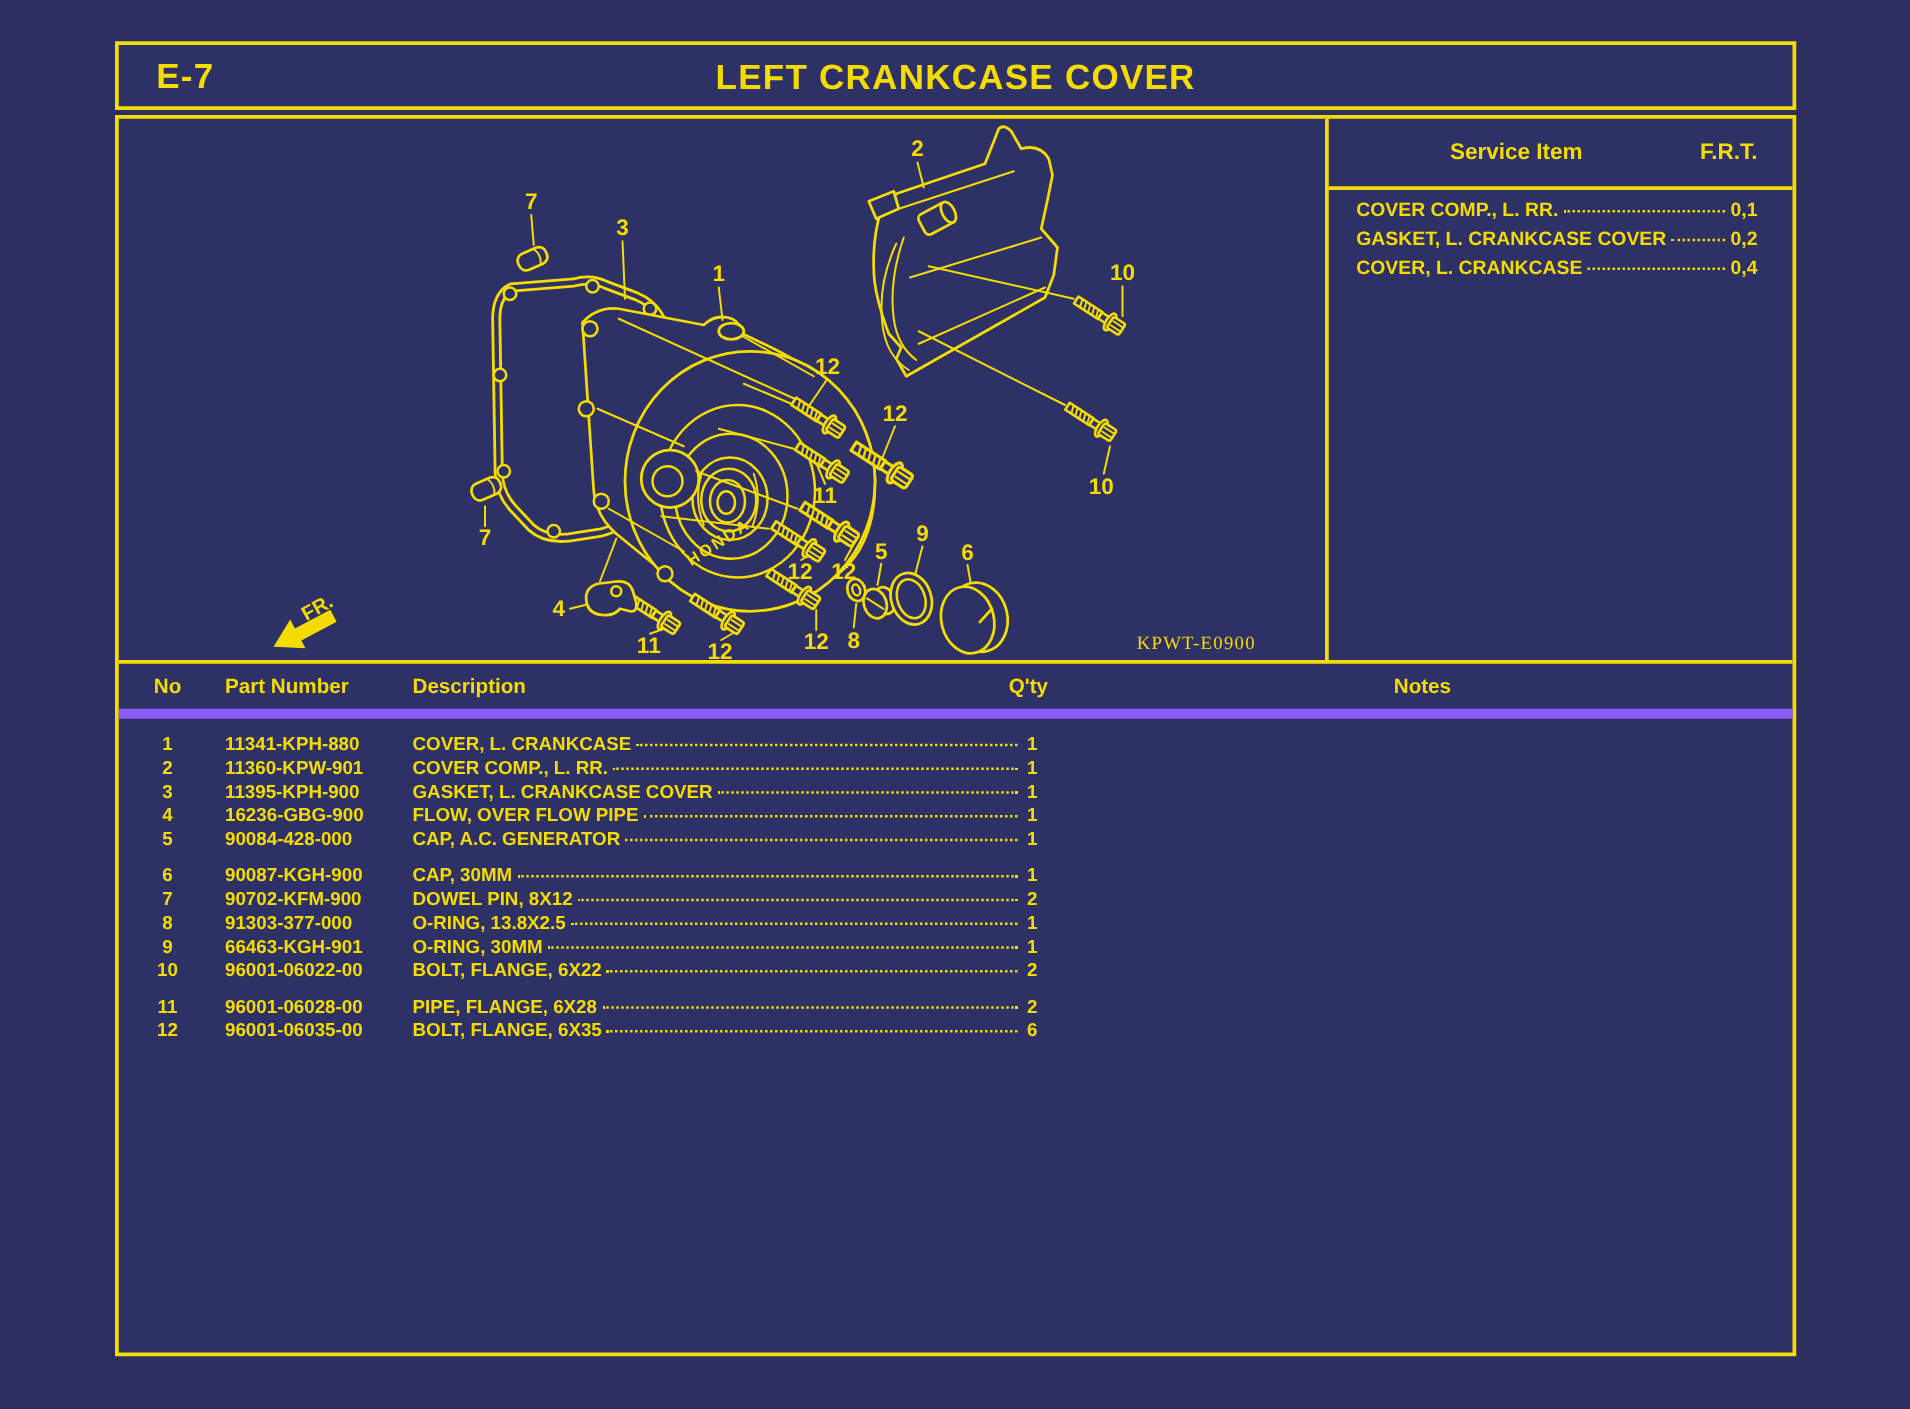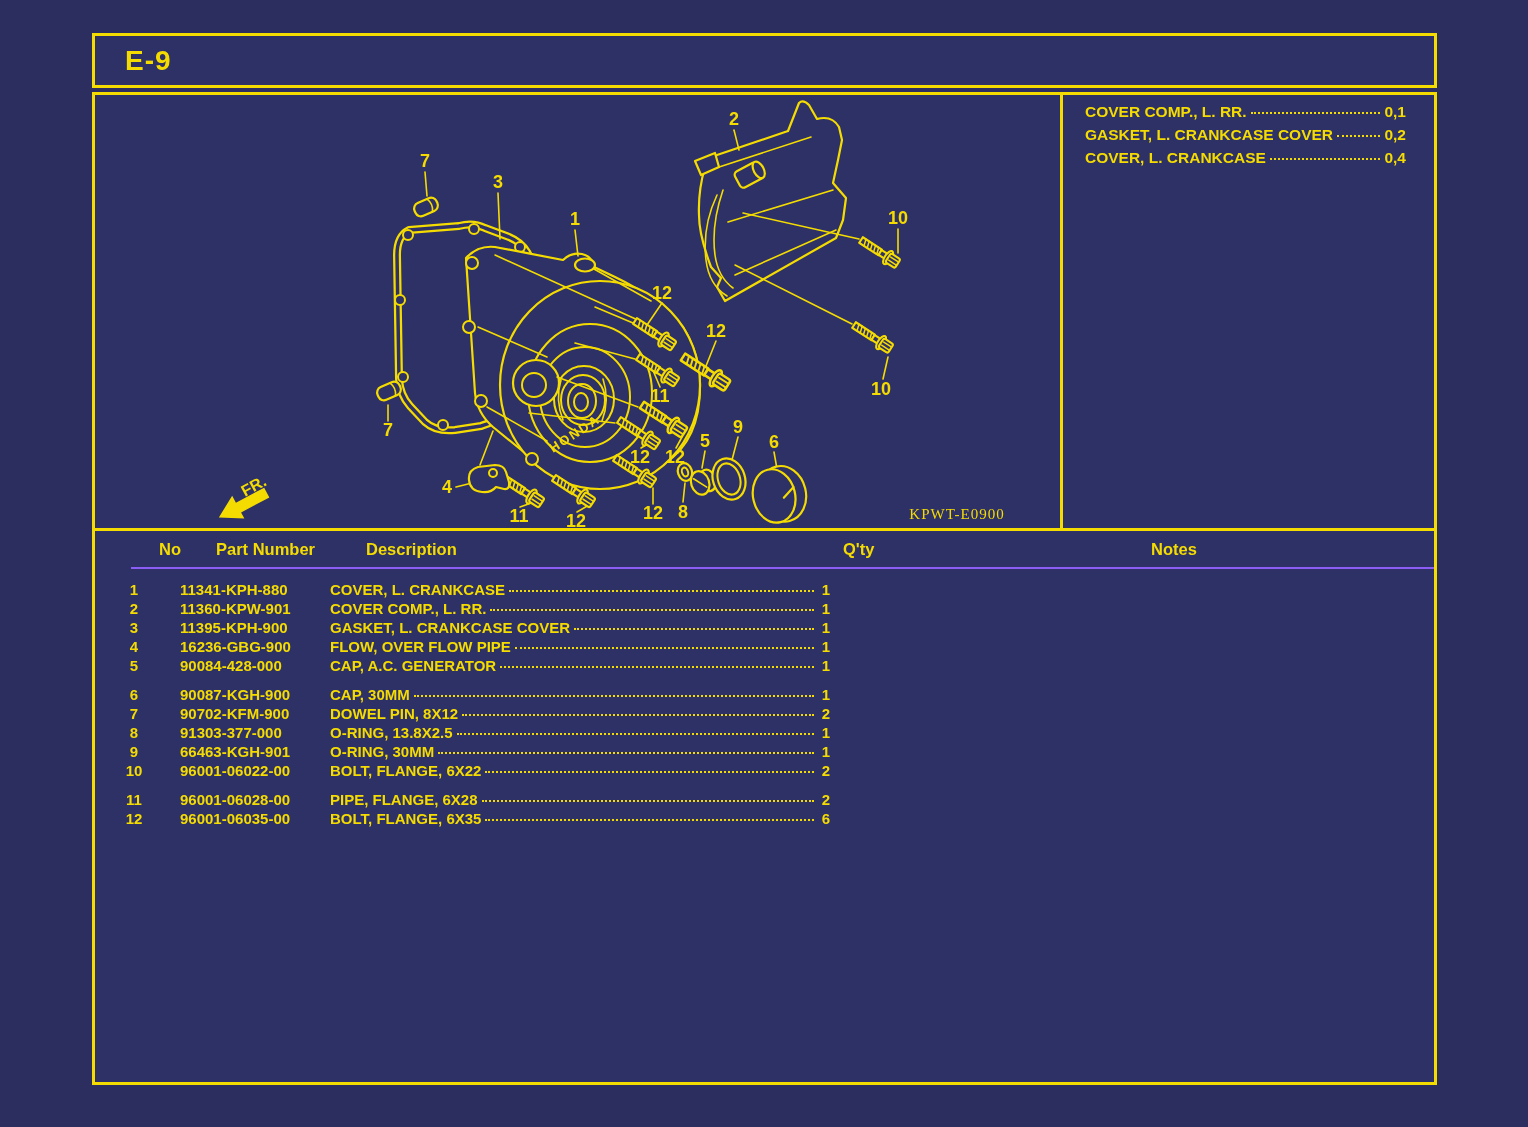--- a/index.html
+++ b/index.html
@@ -38,21 +38,21 @@
     position:absolute; left:0; width:300px; top:16px; text-align:center;
     font-size:18px; font-weight:bold;
   }
   .service-head .sh-frt {
     position:absolute; right:28px; top:16px; font-size:18px; font-weight:bold;
   }
   .service-body { padding:8px 28px 0 22px; }
   .srow { display:flex; align-items:baseline; height:23px; font-size:15.5px; font-weight:bold; white-space:nowrap; }
   .srow .leader { flex:1; border-bottom:2px dotted #f5dc00; margin:0 4px; transform:translateY(-3px); min-width:10px; }
   
-  .table-head { position:relative; height:36px; border-bottom:2px solid #8b5cf6; font-size:16.5px; font-weight:bold;margin-left:36px; }
+  .table-head { position:relative; height:36px; border-bottom:8px solid #8b5cf6; font-size:16.5px; font-weight:bold; }
   .table-head span { position:absolute; top:9px; }
   .th-no    { left:22px; width:34px; text-align:center; }
   .th-pn    { left:85px; }
   .th-desc  { left:235px;text-align:right; }
   .th-qty   { left:712px; }
   .th-notes { left:1020px; }
   .table-body { position:relative; padding-top:12px; }
   .prow { position:relative; height:19px; font-size:15px; font-weight:bold; white-space:nowrap; }
   .prow.gap { margin-top:10px; }
   .c-no   { position:absolute; left:22px; width:34px; text-align:center; }
@@ -84,21 +84,22 @@
   svg text.fr-text {
     font-family:"Liberation Sans", sans-serif; font-size:16px; font-weight:bold; fill:#f5dc00;
   }
 </style>
 </head>
 <body>
 
 <div class="page">
 
   <div class="titlebar">
-    <span class="code">E-9</span>
+    <span class="code">E-7</span>
+    <span class="title">LEFT CRANKCASE COVER</span>
   </div>
 
   <div class="content">
 
     <div class="toprow">
 
       <div class="diagram-panel">
         <svg width="965" height="433" viewBox="0 0 965 433">
 
           <g>
@@ -255,20 +256,24 @@
               <text x="424" y="421" class="callout">11</text>
               <text x="481" y="426" class="callout">12</text>
               <text x="558" y="418" class="callout">12</text>
               <text x="588" y="417" class="callout">8</text>
               <text x="293" y="335" class="callout">7</text>
             </g>
         </svg>
       </div>
 
       <div class="service-panel">
+        <div class="service-head">
+          <span class="sh-item">Service Item</span>
+          <span class="sh-frt">F.R.T.</span>
+        </div>
         <div class="service-body" id="service-rows">
   <div class="srow">
     <span class="sname">COVER COMP., L. RR.</span>
     <span class="leader"></span>
     <span class="sval">0,1</span>
   </div>
 
   <div class="srow">
     <span class="sname">GASKET, L. CRANKCASE COVER</span>
     <span class="leader"></span>

